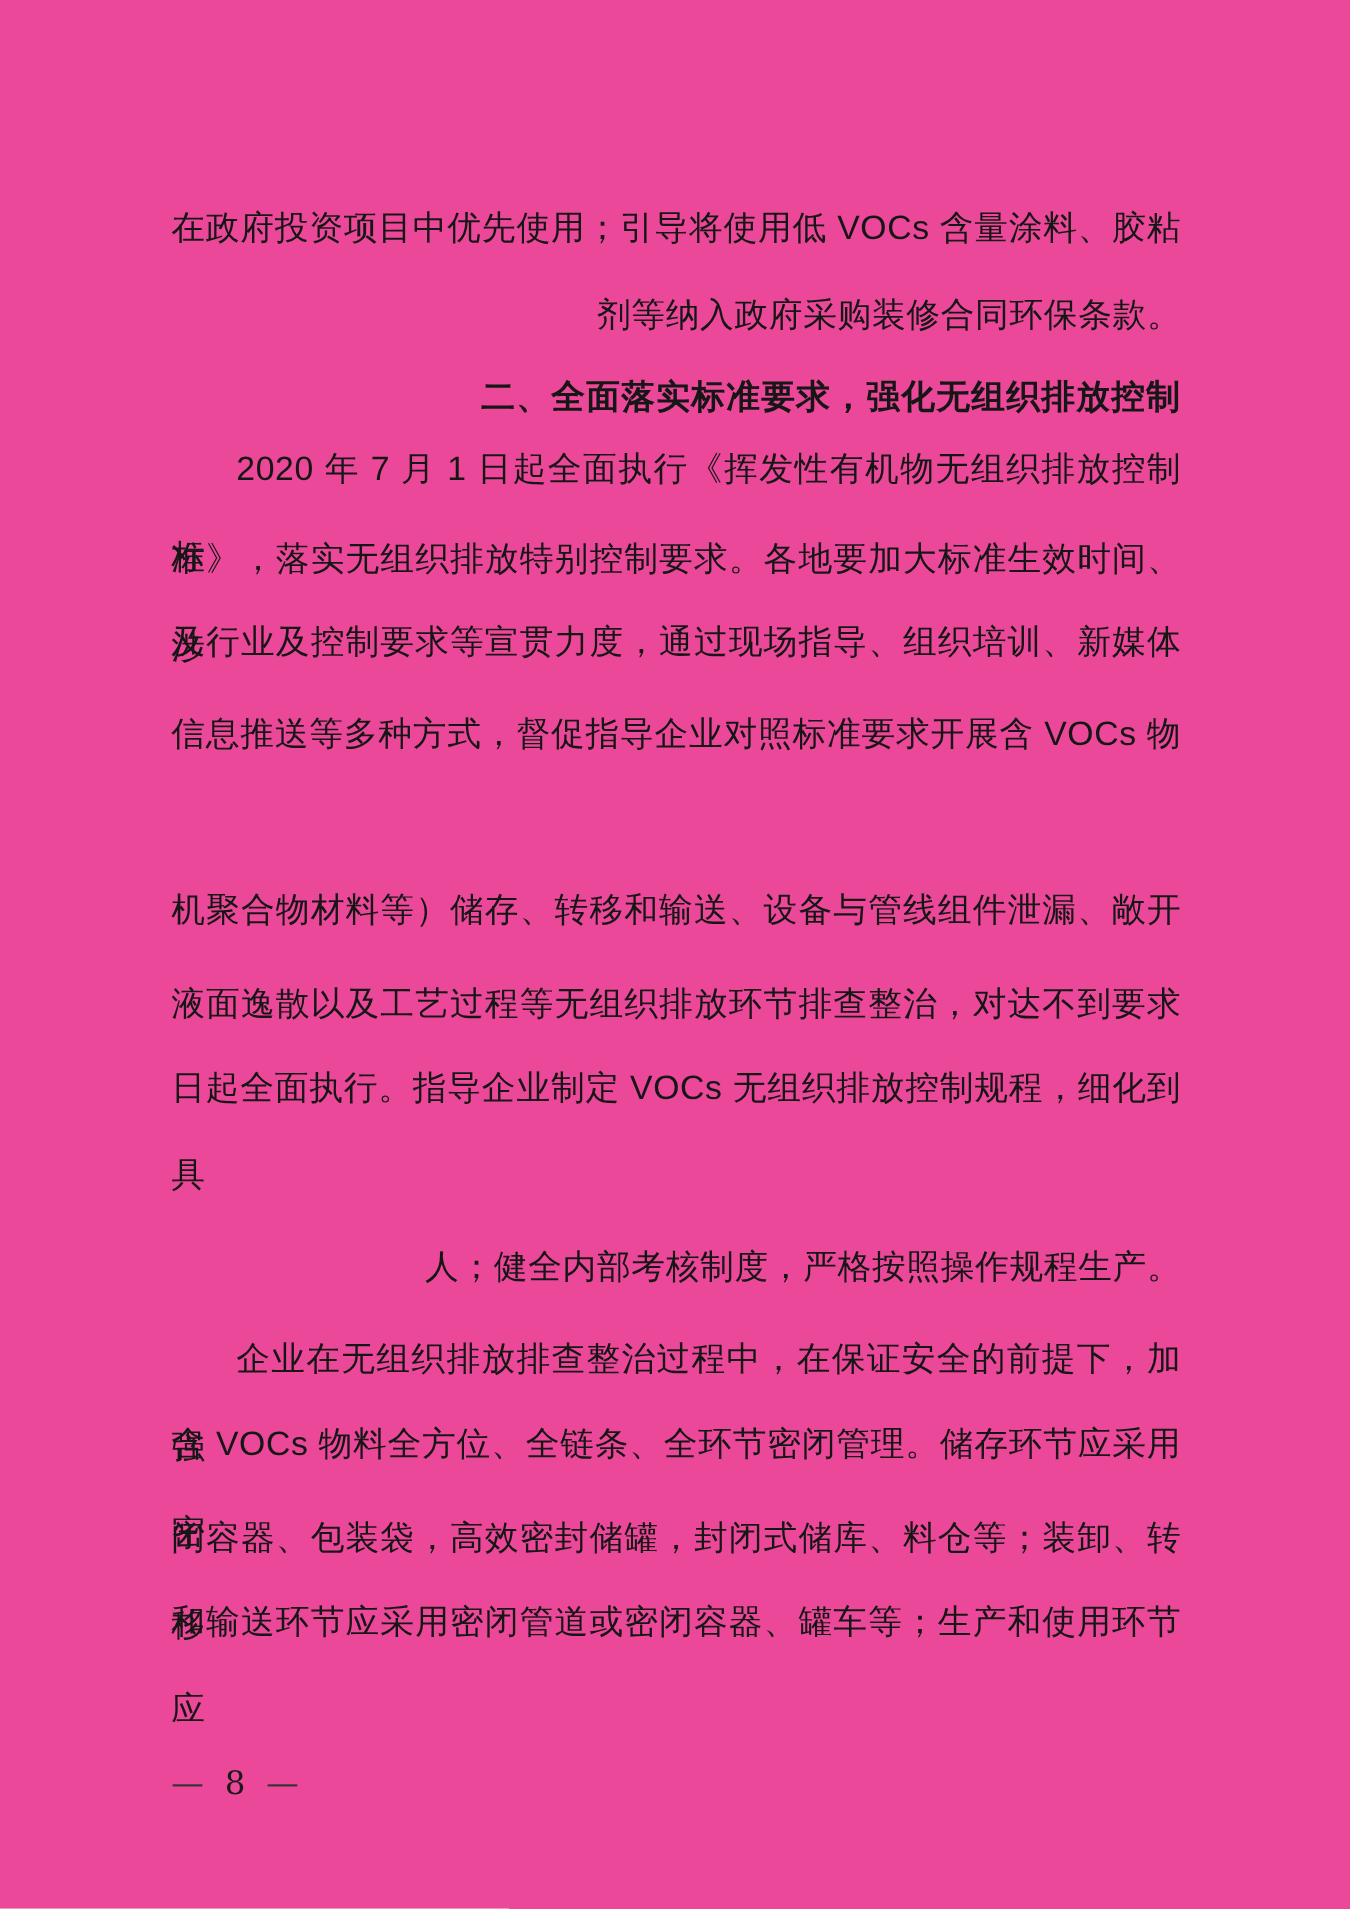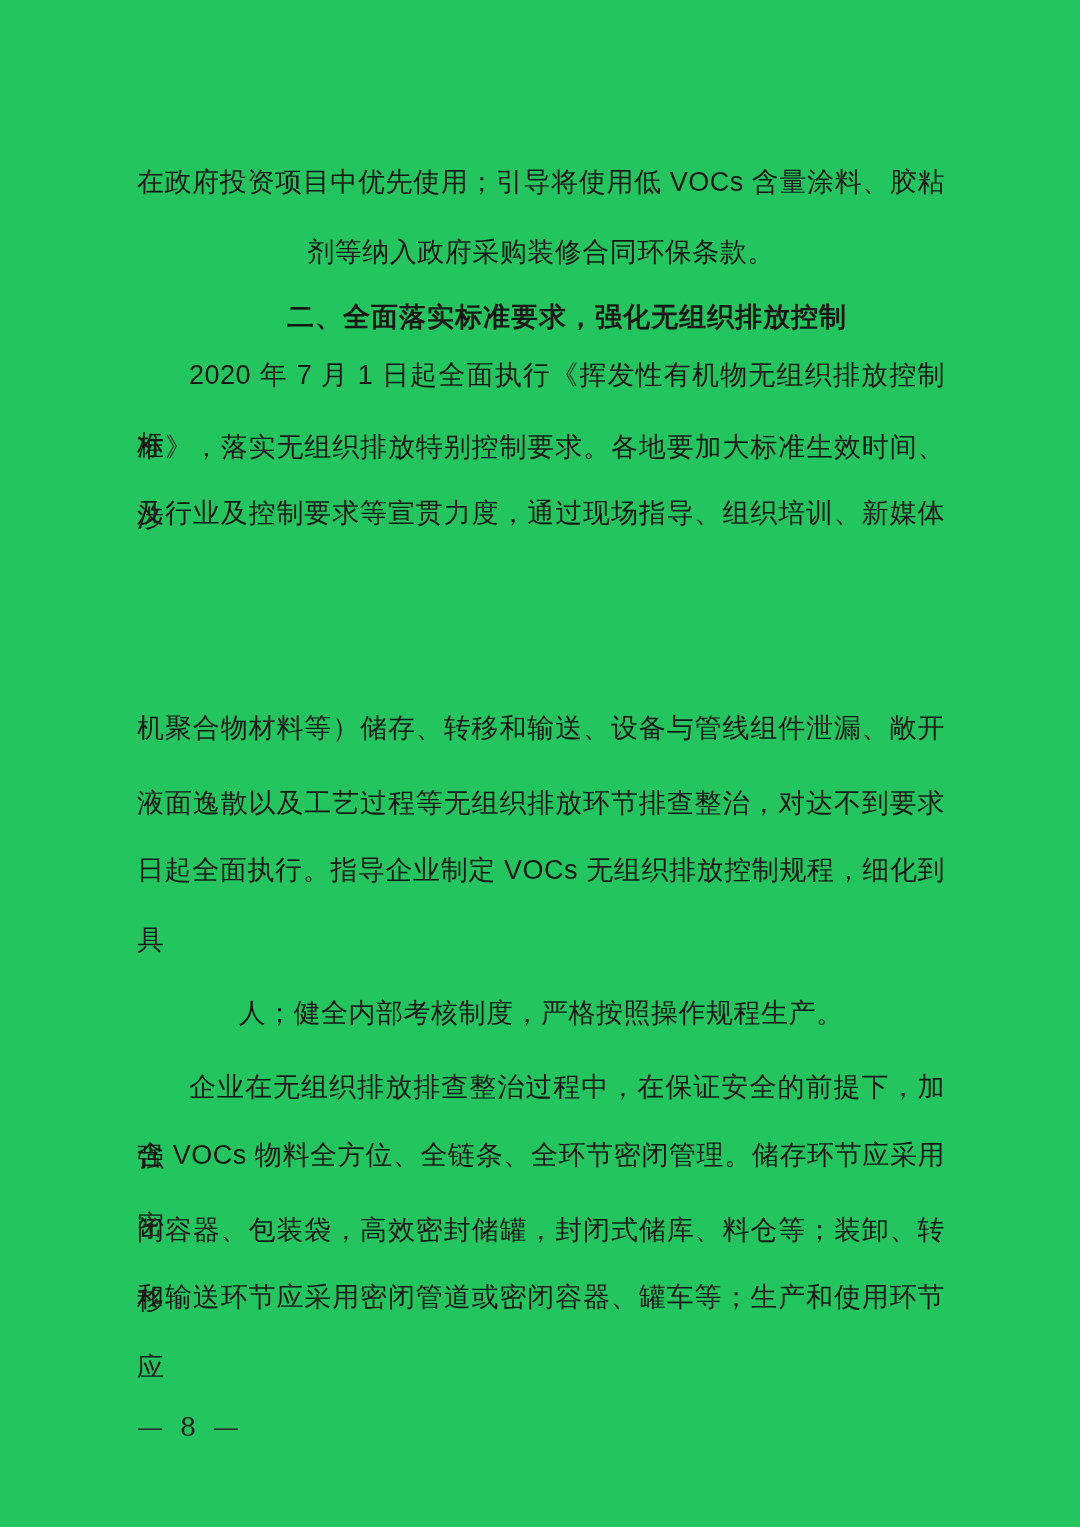--- a/index.html
+++ b/index.html
@@ -4,33 +4,33 @@
 <style>
   html, body {
     margin: 0;
     padding: 0;
     background: #ffffff;
   }
   .page {
     position: relative;
     width: 1080px;
     height: 1527px;
-    background: #22c55e;
+    background: #ec4899;
     overflow: hidden;
     font-family: "Liberation Sans", sans-serif;
   }
   .ln {
     position: absolute;
     left: 137px;
     width: 808px;
     height: 70px;
     line-height: 70px;
     font-size: 27px;
     color: #161616;
-    text-align: center;
+    text-align: right;
     white-space: normal;
     letter-spacing: 0.5px;
   }
   .ln.j {
     text-align: justify;
     text-align-last: justify;
     text-justify: inter-character;
   }
   .ln.ind {
     text-indent: 52px;
@@ -64,20 +64,21 @@
 <body>
 
 <div class="page">
 
   <div class="ln j" style="top:147px">在政府投资项目中优先使用；引导将使用低 VOCs 含量涂料、胶粘</div>
   <div class="ln" style="top:217px">剂等纳入政府采购装修合同环保条款。</div>
   <div class="ln ind heading" style="top:282px">二、全面落实标准要求，强化无组织排放控制</div>
   <div class="ln ind j" style="top:340px">2020 年 7 月 1 日起全面执行《挥发性有机物无组织排放控制标</div>
   <div class="ln j" style="top:412px">准》，落实无组织排放特别控制要求。各地要加大标准生效时间、涉</div>
   <div class="ln j" style="top:478px">及行业及控制要求等宣贯力度，通过现场指导、组织培训、新媒体</div>
+  <div class="ln j" style="top:552px">信息推送等多种方式，督促指导企业对照标准要求开展含 VOCs 物</div>
   <div class="ln j" style="top:693px">机聚合物材料等）储存、转移和输送、设备与管线组件泄漏、敞开</div>
   <div class="ln j" style="top:768px">液面逸散以及工艺过程等无组织排放环节排查整治，对达不到要求</div>
   <div class="ln j" style="top:835px">日起全面执行。指导企业制定 VOCs 无组织排放控制规程，细化到具</div>
   <div class="ln ind j" style="top:1052px">企业在无组织排放排查整治过程中，在保证安全的前提下，加强</div>
   <div class="ln" style="top:978px">人；健全内部考核制度，严格按照操作规程生产。</div>
   <div class="ln j" style="top:1120px">含 VOCs 物料全方位、全链条、全环节密闭管理。储存环节应采用密</div>
   <div class="ln j" style="top:1195px">闭容器、包装袋，高效密封储罐，封闭式储库、料仓等；装卸、转移</div>
   <div class="ln j" style="top:1262px">和输送环节应采用密闭管道或密闭容器、罐车等；生产和使用环节应</div>
 
   <div class="footer">

